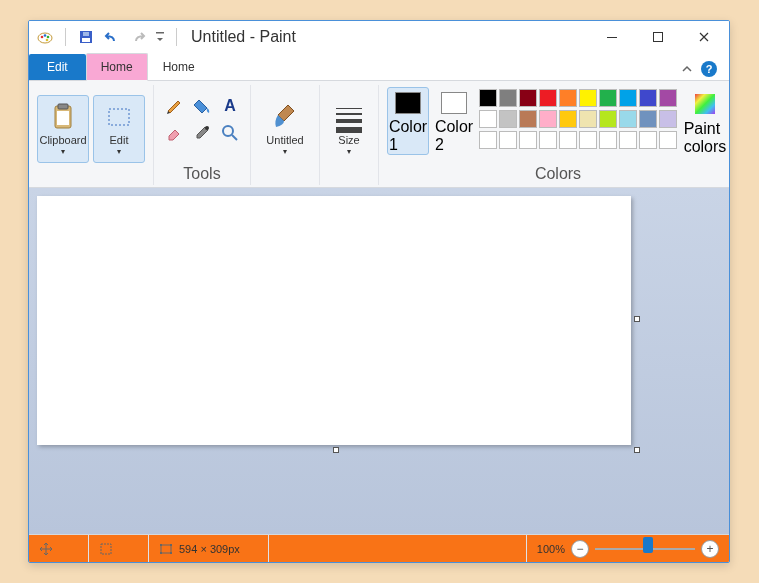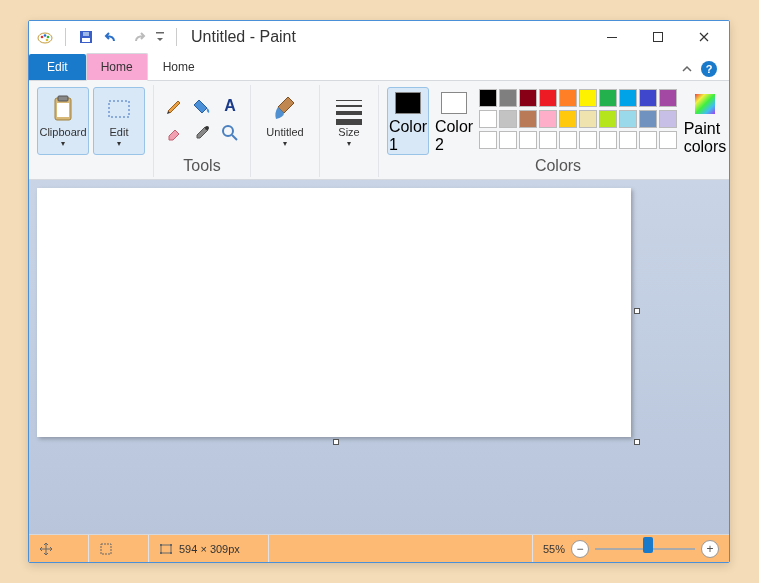--- a/index.html
+++ b/index.html
@@ -19,21 +19,21 @@
   .tab { font-size: 12px; padding: 6px 14px; cursor: pointer; color: #333; border: 1px solid transparent; border-bottom: none; }
   .tab.active { background: #f9a8d4; border-color: #d6d9de; border-bottom: 1px solid #f5f6f8; margin-bottom: -1px; border-top-left-radius: 2px; border-top-right-radius: 2px; }
   .tabbar-right { margin-left: auto; display: flex; align-items: center; gap: 8px; padding-right: 6px; padding-bottom: 3px; }
   .help-circle { width: 16px; height: 16px; border-radius: 50%; background: #1979ca; color: #fff; font-size: 11px; display: flex; align-items: center; justify-content: center; font-weight: bold; }
   
   .ribbon { background: #f5f6f8; border-bottom: 1px solid #d6d9de; display: flex; padding: 4px 6px 2px; }
   .group { display: flex; flex-direction: column; align-items: center; padding: 2px 8px; border-right: 1px solid #e2e4e9; }
   .group:last-child { border-right: none; }
   .group-content { display: flex; align-items: flex-start; gap: 4px; flex: 1; }
   .group-label { font-size: 16px; color: #555; margin-top: 2px; }
-  .big-btn { display: flex; flex-direction: column; align-items: center; justify-content: flex-start; width: 52px; height: 68px; border: 1px solid transparent; border-radius: 3px; cursor: pointer; padding-top: 4px; }
+  .big-btn { display: flex; flex-direction: column; align-items: center; justify-content: flex-start; width: 52px; height: 68px; border: 1px solid transparent; border-radius: 3px; cursor: pointer; padding-top: 4px; margin-top: 8px; }
   .big-btn.selected { background: #d9e8f7; border-color: #9ac3e8; }
   .big-btn .icon-slot { height: 34px; display: flex; align-items: center; justify-content: center; }
   .big-btn .lbl { font-size: 11px; color: #333; text-align: center; line-height: 1.1; }
   .big-btn .caret { font-size: 8px; color: #333; margin-top: 1px; }
   .tool-grid { display: grid; grid-template-columns: repeat(3, 24px); grid-template-rows: repeat(2, 24px); gap: 4px; padding-top: 6px; }
   .tool-cell { display: flex; align-items: center; justify-content: center; cursor: pointer; border-radius: 2px; }
   .swatch-area { display: flex; flex-direction: column; gap: 3px; padding-top: 2px; }
   .swatch-row { display: flex; gap: 2px; }
   .swatch { width: 18px; height: 18px; border: 1px solid #bbb; cursor: pointer; }
   .swatch.empty { background: #fff; }
@@ -43,21 +43,21 @@
   .size-lines { display: flex; flex-direction: column; gap: 4px; align-items: center; width: 28px; padding-top: 6px; }
   .sz { background: #444; width: 26px; }
   
   .workarea { flex: 1; background: linear-gradient(180deg, #c9d4e6, #b8c5db); position: relative; overflow: hidden; }
   .canvas { position: absolute; left: 8px; top: 8px; width: 594px; height: 249px; background: #fff; box-shadow: 2px 2px 4px rgba(0,0,0,0.25); }
   .handle { position: absolute; width: 6px; height: 6px; background: #fff; border: 1px solid #555; }
   .handle.e { left: 605px; top: 128px; }
   .handle.s { left: 304px; top: 259px; }
   .handle.se { left: 605px; top: 259px; }
   
-  .statusbar { height: 28px; background: #fdba74; border-top: 1px solid #d6d9de; display: flex; align-items: center; font-size: 11px; color: #333; }
+  .statusbar { height: 28px; background: #f97316; border-top: 1px solid #d6d9de; display: flex; align-items: center; font-size: 11px; color: #333; }
   .status-cell { display: flex; align-items: center; gap: 6px; padding: 0 10px; height: 100%; border-right: 1px solid #e0e2e7; min-width: 120px; }
   .status-cell.small { min-width: 60px; }
   .zoom-cell { margin-left: auto; display: flex; align-items: center; gap: 6px; padding: 0 10px; }
   .round-btn { width: 18px; height: 18px; border: 1px solid #999; border-radius: 50%; display: flex; align-items: center; justify-content: center; font-size: 12px; color: #555; background: #fff; cursor: pointer; }
   .slider { position: relative; width: 100px; height: 14px; display: flex; align-items: center; }
   .slider-track { height: 2px; background: #aaa; width: 100%; position: relative; }
   .slider-mid { position: absolute; left: 50%; top: -3px; width: 1px; height: 8px; background: #888; }
   .slider-thumb { position: absolute; left: 48px; top: -5px; width: 10px; height: 16px; background: #1979ca; border-radius: 2px; }
   svg { display: block; }
 </style>
@@ -345,21 +345,21 @@
             <rect x="1" y="2" width="2" height="2" fill="#666"></rect>
             <rect x="11" y="2" width="2" height="2" fill="#666"></rect>
             <rect x="1" y="10" width="2" height="2" fill="#666"></rect>
             <rect x="11" y="10" width="2" height="2" fill="#666"></rect>
           </svg>
         </span>
       <span>594 × 309px</span>
     </div>
     <div class="status-cell" style="flex:1"></div>
     <div class="zoom-cell">
-      <span>55%</span>
+      <span>100%</span>
       <div class="round-btn">−</div>
       <div class="slider">
         <div class="slider-track">
             <div class="slider-mid"></div>
           </div>
         <div class="slider-thumb"></div>
       </div>
       <div class="round-btn">+</div>
     </div>
   </div>

